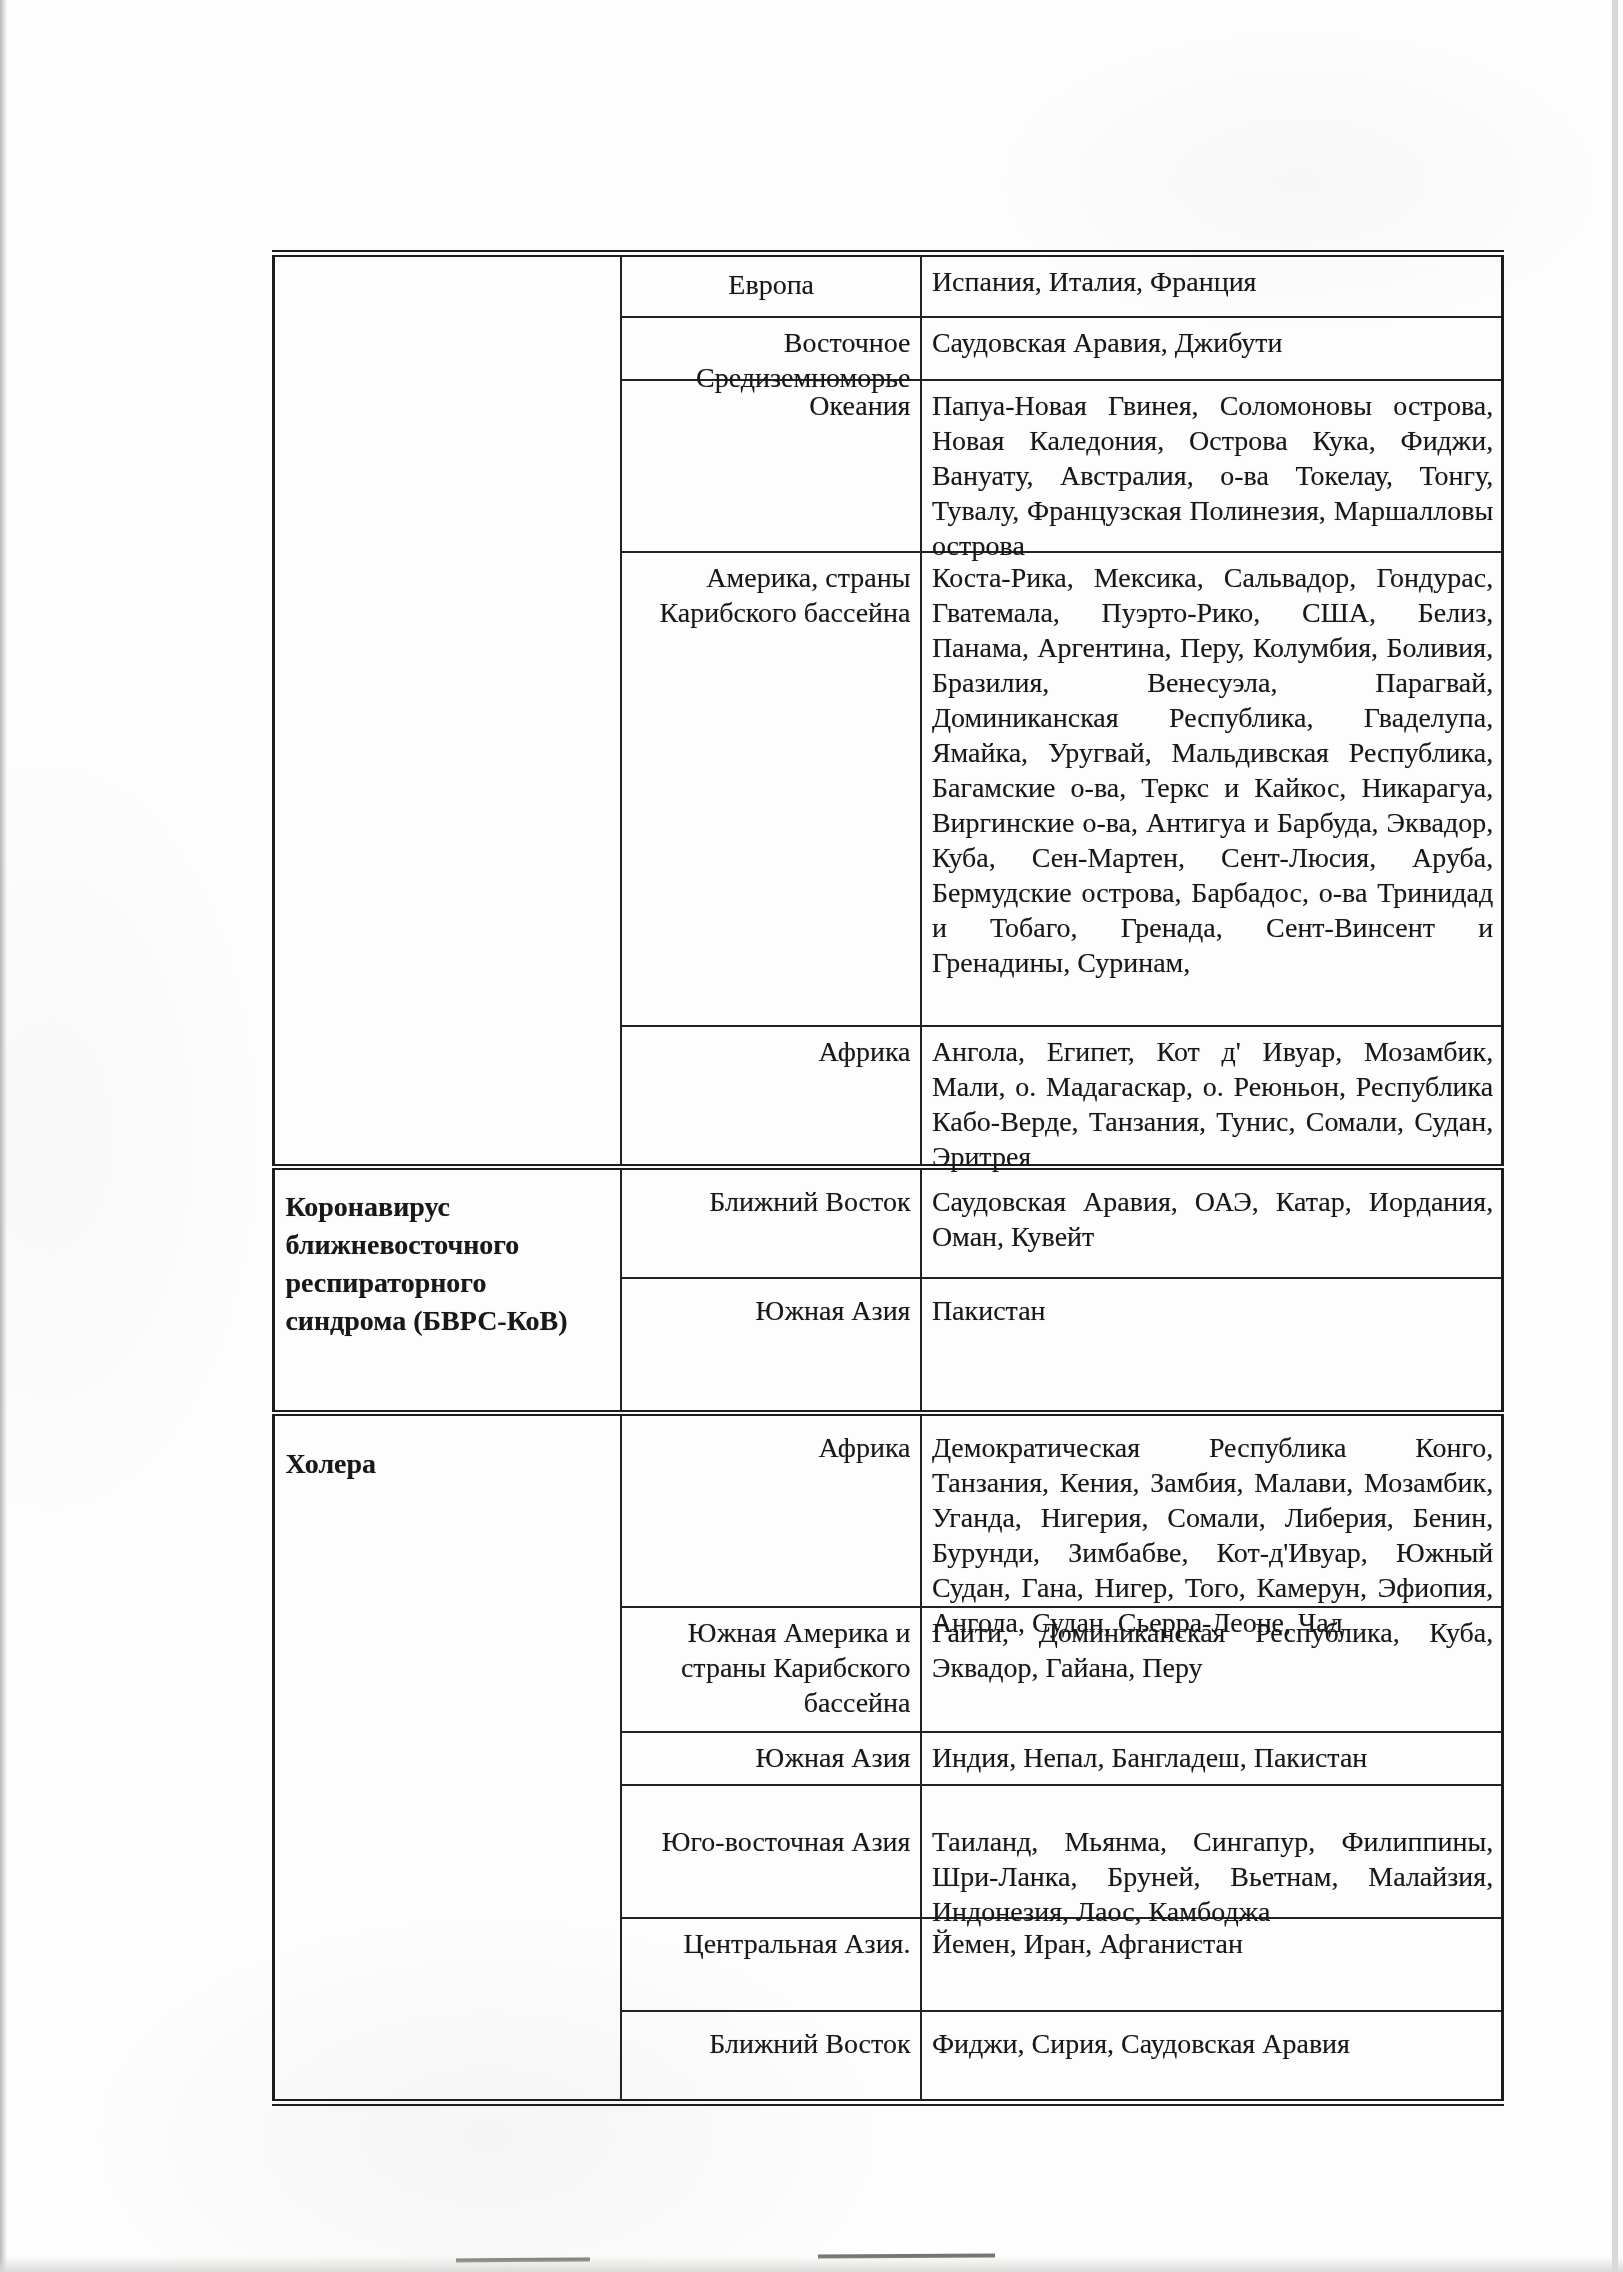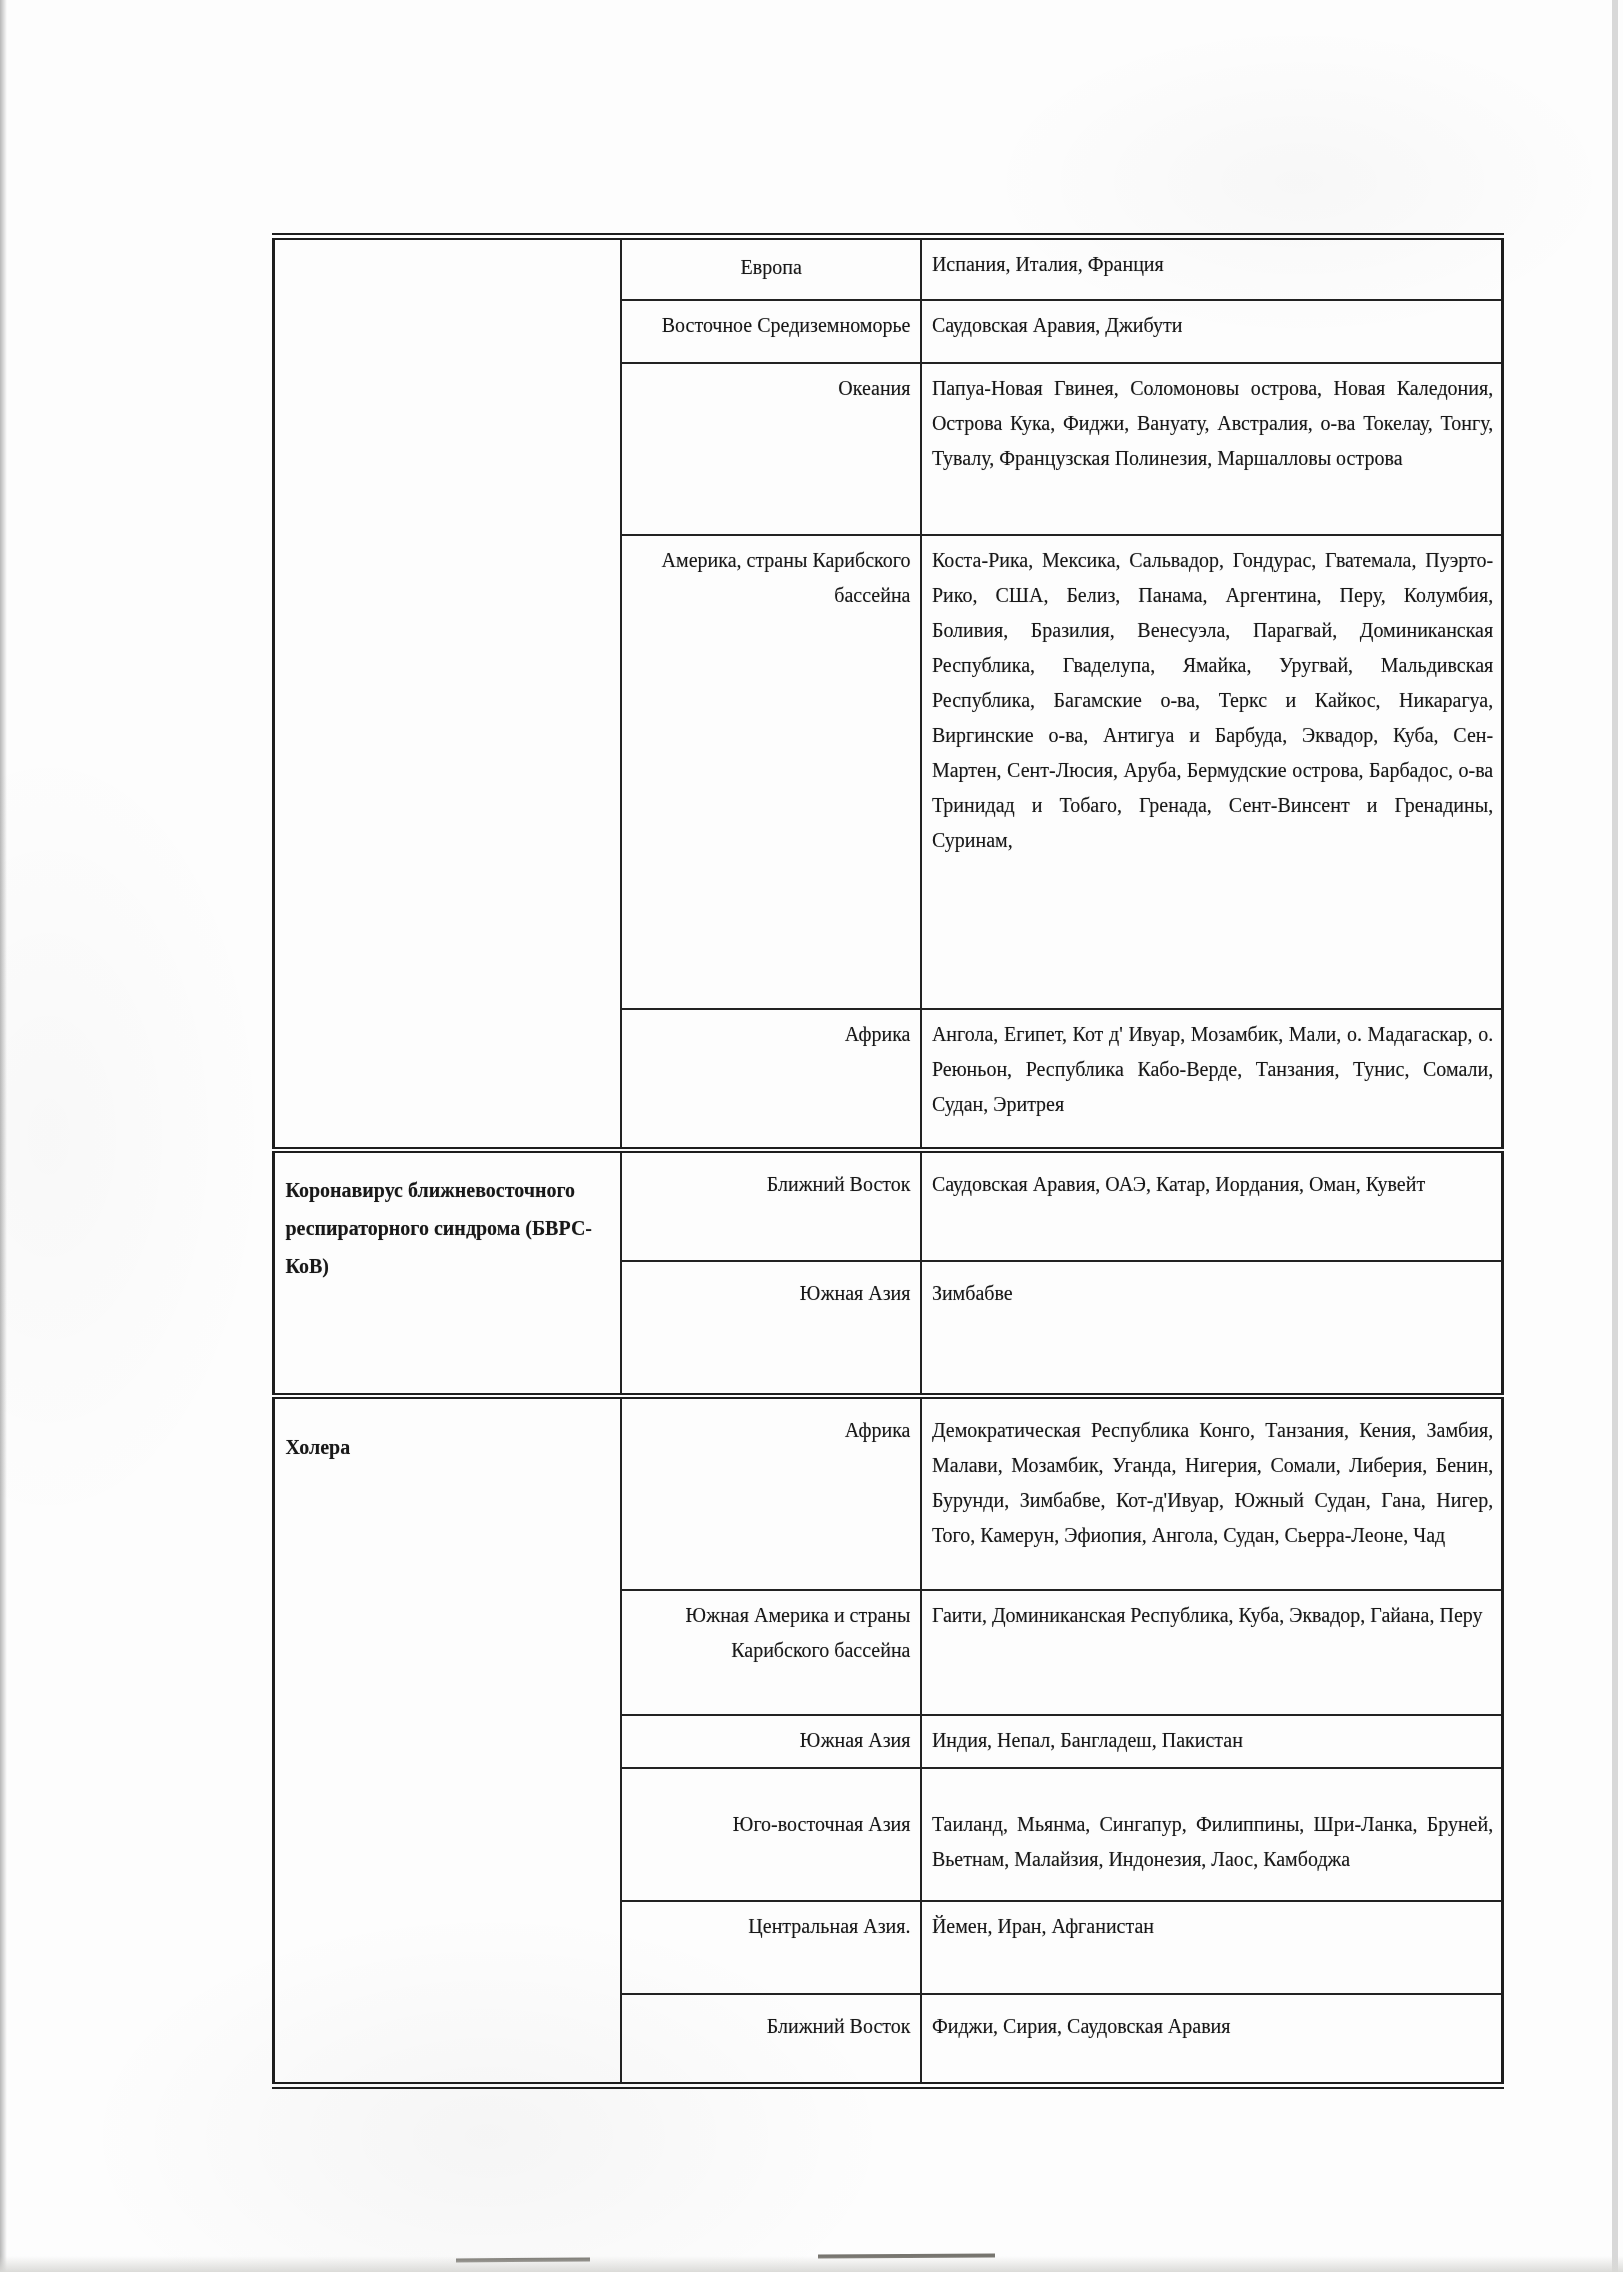--- a/index.html
+++ b/index.html
@@ -31,24 +31,24 @@
   .bottom-band {
     position: absolute; left: 0; bottom: 0; width: 100%; height: 17px;
     background: linear-gradient(to bottom, rgba(190,190,190,0), #d9d9d6);
   }
   .artifact-dash { position: absolute; height: 3.9px; background: #55534b; opacity: 0.8; }
   .dash-1 { left: 456px; top: 2258px; width: 134px; transform: rotate(-0.4deg); }
   .dash-2 { left: 818px; top: 2254px; width: 177px; transform: rotate(-0.4deg); }
 
   
   table.doc {
-    position: absolute; left: 272px; top: 233px;
+    position: absolute; left: 272px; top: 250px;
     width: 1229px;
     border-collapse: collapse; table-layout: fixed;
-    font-size: 20px; line-height: 35px; color: #181818;
+    font-size: 28px; line-height: 35px; color: #181818;
     text-shadow: 0 0 0.8px rgba(25,25,25,0.38);
   }
   col.c1 { width: 347px; } col.c2 { width: 300px; } col.c3 { width: 582px; }
   table.doc { border: 3.3px solid #1d1d1d; border-top: 7.2px double #1d1d1d; border-bottom: 7.2px double #1d1d1d; }
   td { border: 2.6px solid #222222; vertical-align: top; padding: 0; }
   tr.section-start td { border-top: 6.5px double #1d1d1d; margin-top: 9px; }
 
   
   .cb { box-sizing: border-box; overflow: visible; position: relative;
         padding: 6.5px 9px 0 10.4px; }
@@ -133,21 +133,21 @@
           </td>
       <td class="countries pt24">
             <div class="cb h6">Саудовская Аравия, ОАЭ, Катар, Иордания, Оман, Кувейт</div>
           </td>
     </tr>
     <tr>
       <td class="region pt24">
             <div class="cb h7">Южная Азия</div>
           </td>
       <td class="countries pt24">
-            <div class="cb h7">Зимбабве</div>
+            <div class="cb h7">Пакистан</div>
           </td>
     </tr>
 
     <tr class="section-start">
       <td class="disease pt44" rowspan="6">
             <div class="cb">Холера</div>
           </td>
       <td class="region pt24">
             <div class="cb h8">Африка</div>
           </td>

